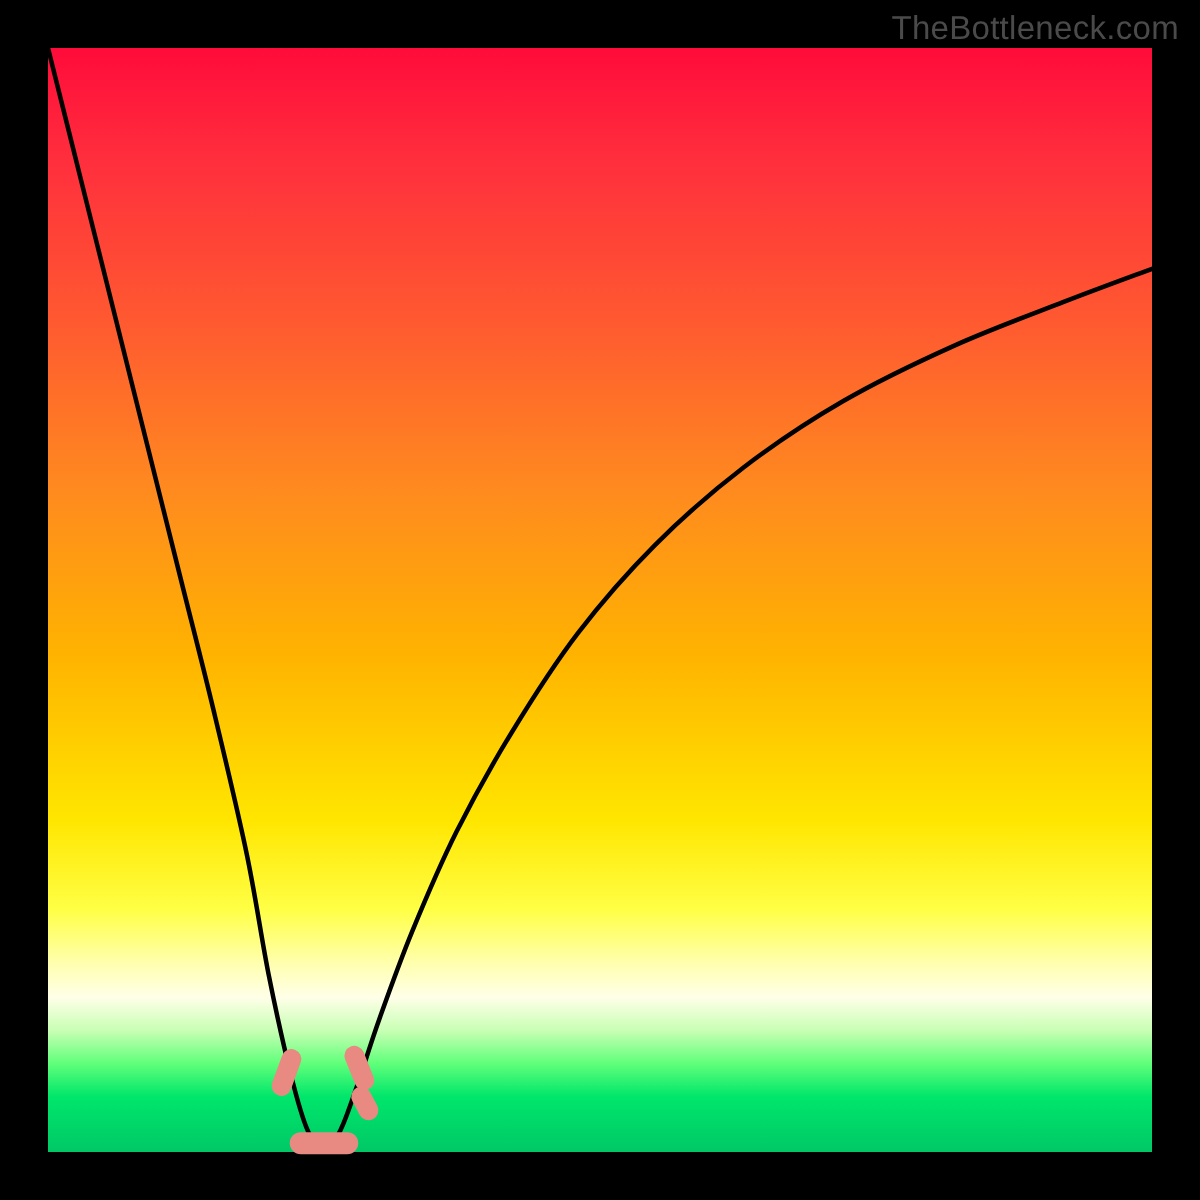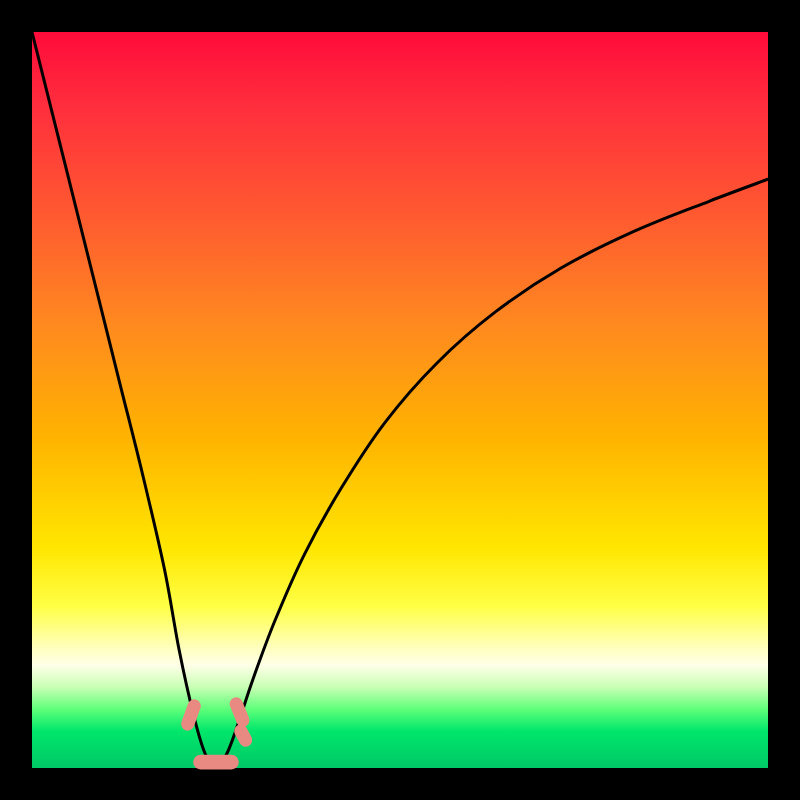--- a/index.html
+++ b/index.html
@@ -70,13 +70,14 @@
     <svg class="curve" viewBox="0 0 736 736">
       <path id="curve-path" fill="none" stroke="#000000" stroke-width="3" stroke-linecap="round" d="M 0 0 C 3.6799999999999997 14.720000000000008, 14.719999999999999 58.88000000000005, 22.08 88.32000000000005 C 29.439999999999998 117.76000000000005, 36.8 147.2, 44.16 176.64 C 51.519999999999996 206.07999999999998, 58.879999999999995 235.51999999999998, 66.24 264.96 C 73.6 294.4, 80.96 323.84, 88.32 353.28 C 95.67999999999999 382.71999999999997, 103.03999999999999 410.9333333333333, 110.39999999999999 441.59999999999997 C 117.75999999999999 472.26666666666665, 126.34666666666665 507.84, 132.48 537.28 C 138.61333333333332 566.72, 142.29333333333335 593.7066666666667, 147.20000000000002 618.24 C 152.10666666666668 642.7733333333333, 157.62666666666667 667.3066666666667, 161.92 684.48 C 166.2133333333333 701.6533333333333, 169.27999999999997 712.6933333333333, 172.95999999999998 721.28 C 176.64 729.8666666666667, 180.32 736, 184 736 C 187.68 736, 191.36 728.64, 195.04000000000002 721.28 C 198.72000000000003 713.92, 201.7866666666667 704.1066666666667, 206.08 691.84 C 210.37333333333333 679.5733333333334, 214.66666666666666 664.8533333333335, 220.79999999999998 647.6800000000001 C 226.9333333333333 630.5066666666667, 234.29333333333335 609.6533333333333, 242.88000000000002 588.8 C 251.4666666666667 567.9466666666666, 261.28 544.64, 272.32 522.56 C 283.36 500.47999999999996, 295.62666666666667 478.4, 309.12 456.32 C 322.61333333333334 434.24, 337.3333333333333 410.9333333333334, 353.28 390.08000000000004 C 369.22666666666663 369.2266666666667, 386.4 349.6, 404.8 331.2 C 423.20000000000005 312.79999999999995, 442.8266666666667 295.62666666666667, 463.68 279.68 C 484.5333333333333 263.73333333333335, 506.6133333333333 249.01333333333332, 529.92 235.51999999999998 C 553.2266666666666 222.02666666666664, 578.9866666666667 209.76000000000002, 603.52 198.72000000000003 C 628.0533333333333 187.68000000000004, 655.04 177.86666666666665, 677.12 169.27999999999997 C 699.2 160.6933333333333, 726.1866666666667 150.87999999999994, 736 147.19999999999993"></path>
       <g id="markers">
           <rect x="152.35200000000003" y="666.816" width="13.248000000000001" height="32.384" rx="6.6240000000000006" ry="6.6240000000000006" fill="#e98a82" transform="rotate(20 158.97600000000003 683.008)"></rect>
           <rect x="200.928" y="664.608" width="13.248000000000001" height="30.912000000000003" rx="6.6240000000000006" ry="6.6240000000000006" fill="#e98a82" transform="rotate(-22 207.552 680.064)"></rect>
           <rect x="204.60799999999998" y="691.84" width="13.248000000000001" height="23.552" rx="6.6240000000000006" ry="6.6240000000000006" fill="#e98a82" transform="rotate(-28 211.23199999999997 703.616)"></rect>
           <rect x="161.184" y="722.752" width="45.632" height="14.72" rx="7.36" ry="7.36" fill="#e98a82" transform="rotate(0 184 730.112)"></rect>
         </g>
     </svg>
   </div>
+  <div class="watermark">TheBottleneck.com</div>
 </div>
 
 </body></html>

